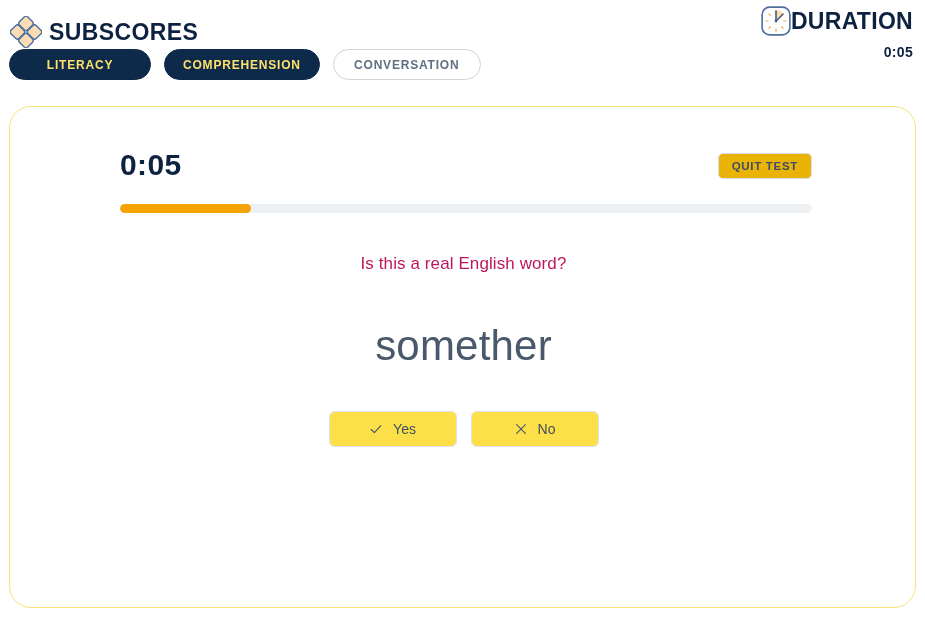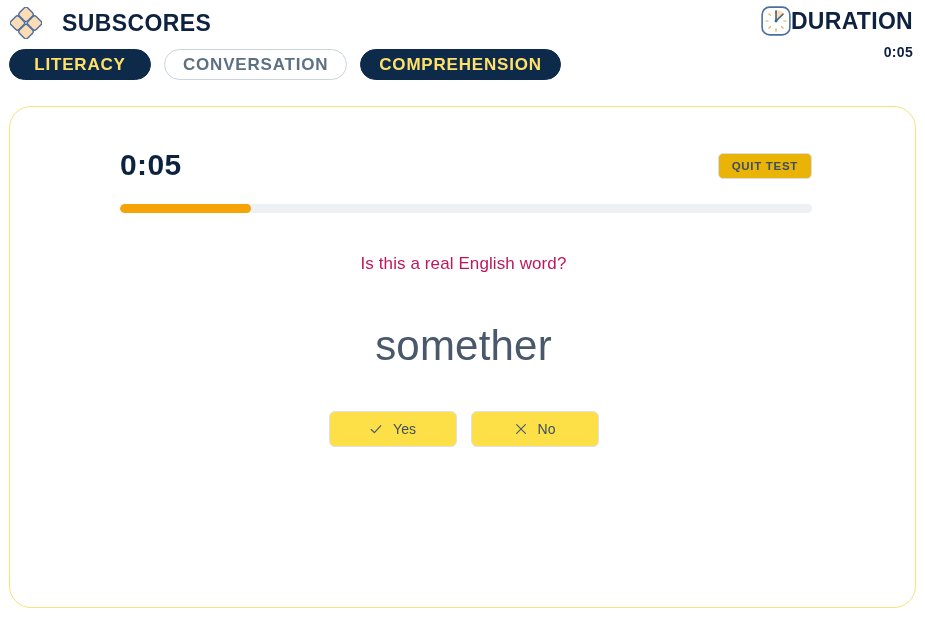--- a/index.html
+++ b/index.html
@@ -21,24 +21,24 @@
     position: absolute;
     top: 0; left: 0;
     width: 925px;
     height: 96px;
     box-sizing: border-box;
   }
 
   .brand {
     position: absolute;
     left: 10px;
-    top: 7px;
-    display: flex;
-    align-items: center;
-    gap: 20px;
+    top: 16px;
+    display: flex;
+    align-items: center;
+    gap: 7px;
   }
   .brand-logo {
     width: 32px;
     height: 32px;
     display: block;
   }
   .brand-title {
     font-size: 23px;
     font-weight: bold;
     letter-spacing: 0.4px;
@@ -87,21 +87,21 @@
     gap: 13px;
     align-items: center;
   }
   .tab {
     height: 31px;
     border-radius: 16px;
     box-sizing: border-box;
     display: flex;
     align-items: center;
     justify-content: center;
-    font-size: 17px;
+    font-size: 12px;
     font-weight: bold;
     letter-spacing: 0.8px;
     cursor: pointer;
     white-space: nowrap;
     padding: 0 18px;
   }
   .tab.active {
     background: #0d2a4a;
     color: #ffe169;
     border: 1px solid #0d2a4a;
@@ -278,22 +278,22 @@
         </svg>
       </span>
       <span class="duration-label">DURATION</span>
     </div>
     <div class="duration-value">0:05</div>
   </div>
 </div>
 
 <div class="tabs">
   <div class="tab active tab-literacy">LITERACY</div>
+  <div class="tab active tab-comprehension">COMPREHENSION</div>
   <div class="tab inactive tab-conversation">CONVERSATION</div>
-  <div class="tab active tab-comprehension">COMPREHENSION</div>
 </div>
 
 <div class="card">
 
   <div class="card-top">
     <div class="timer">0:05</div>
     <div class="quit-button">QUIT TEST</div>
   </div>
 
   <div class="progress-track">

